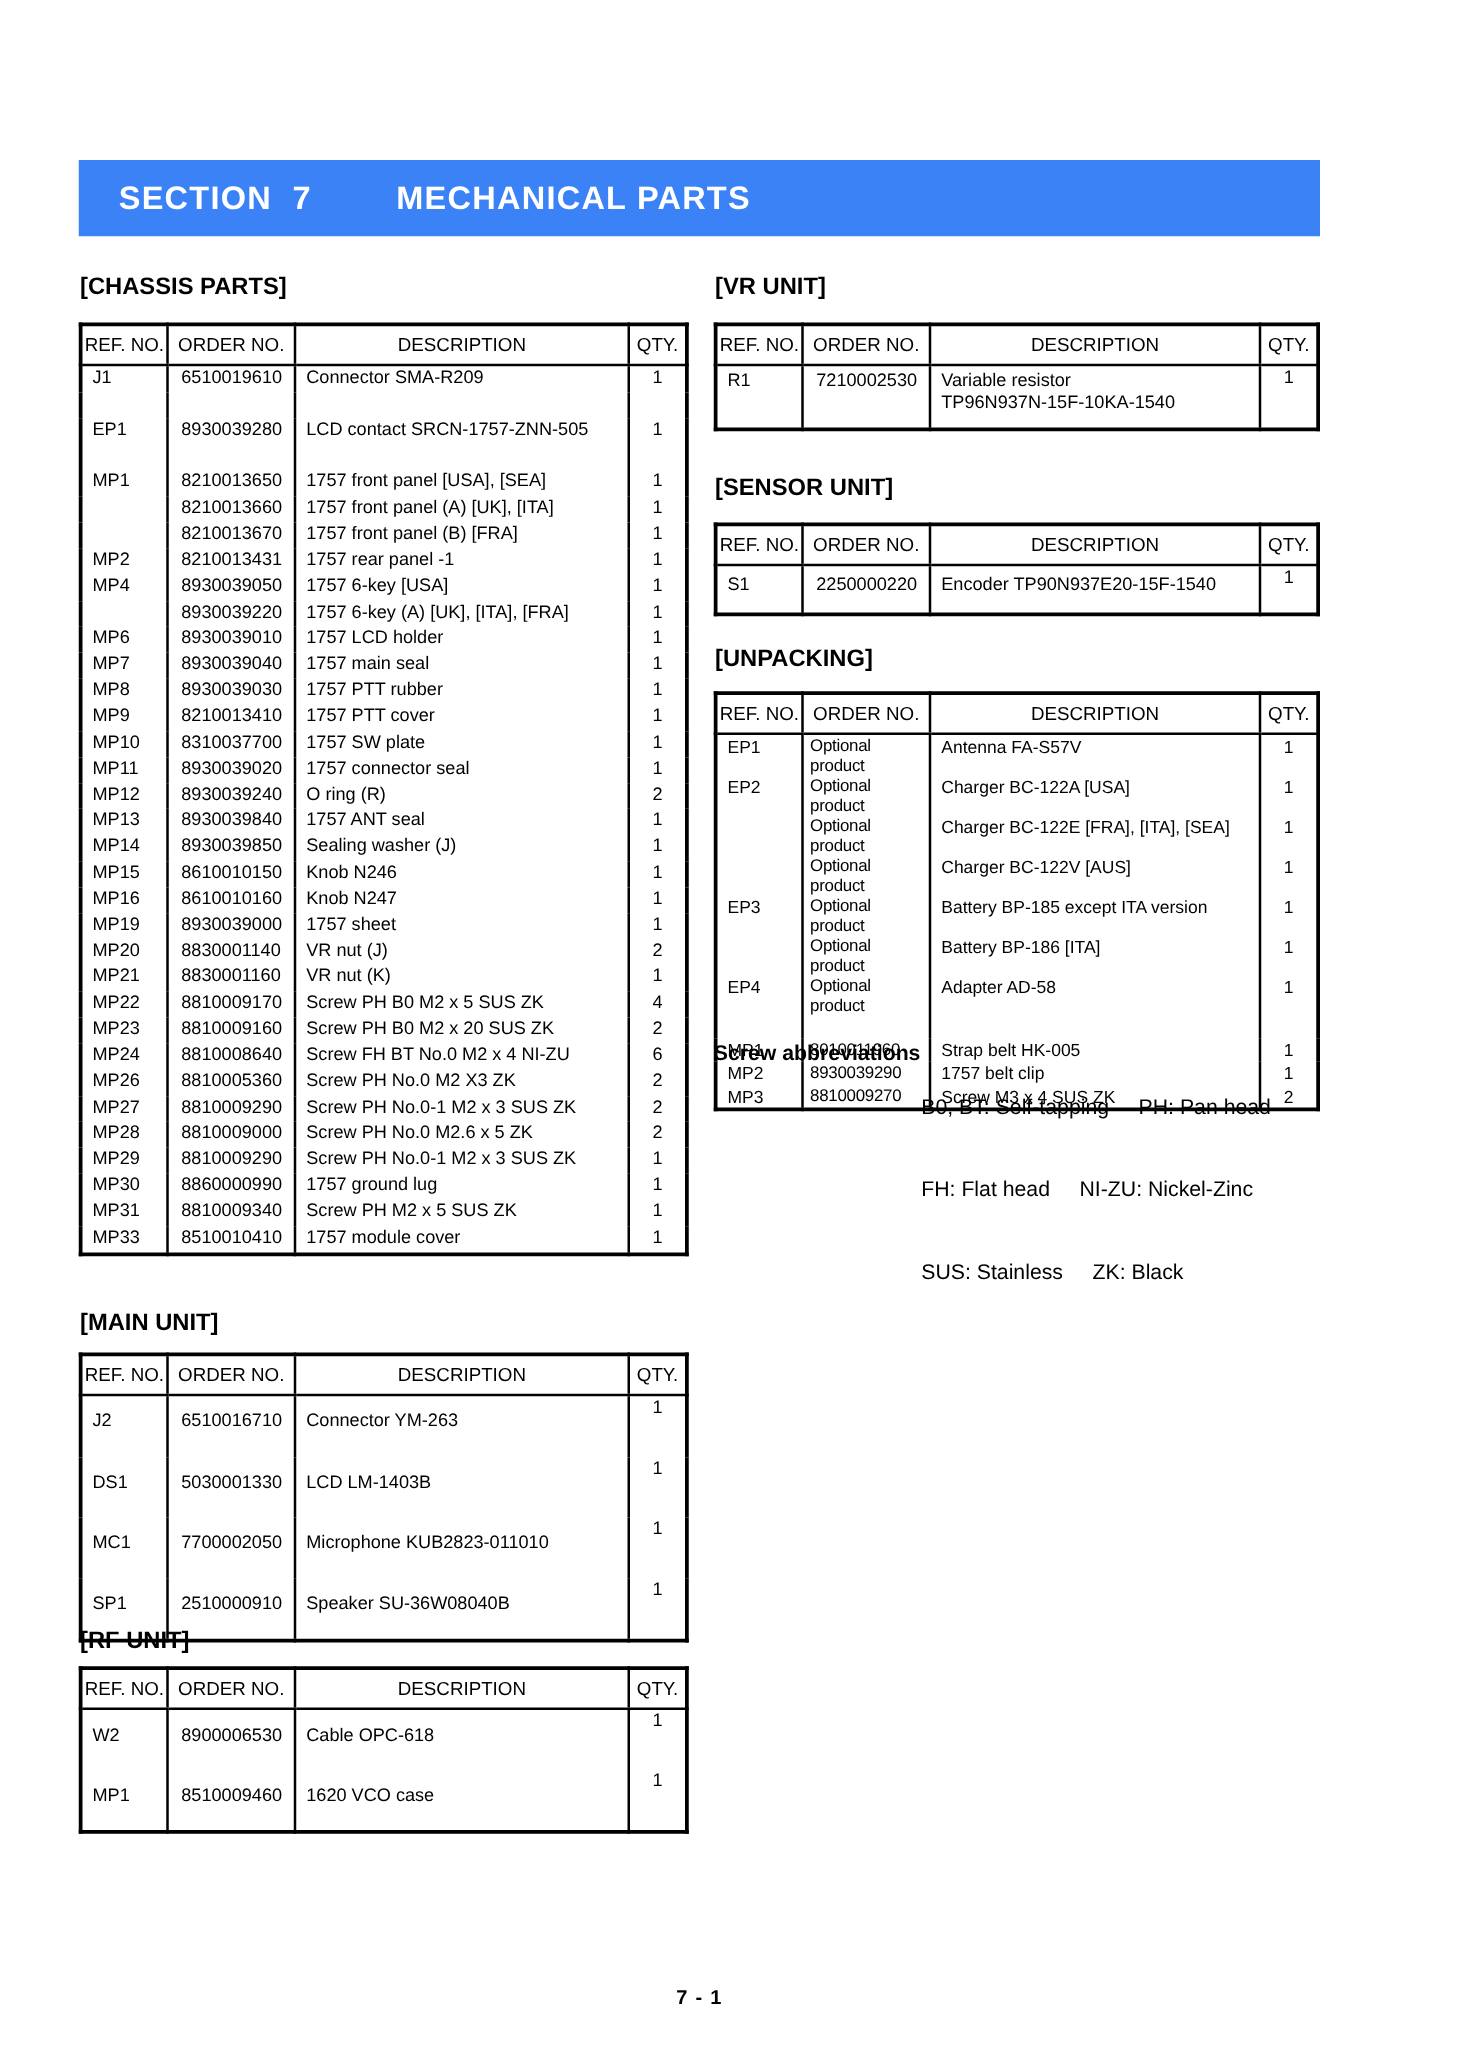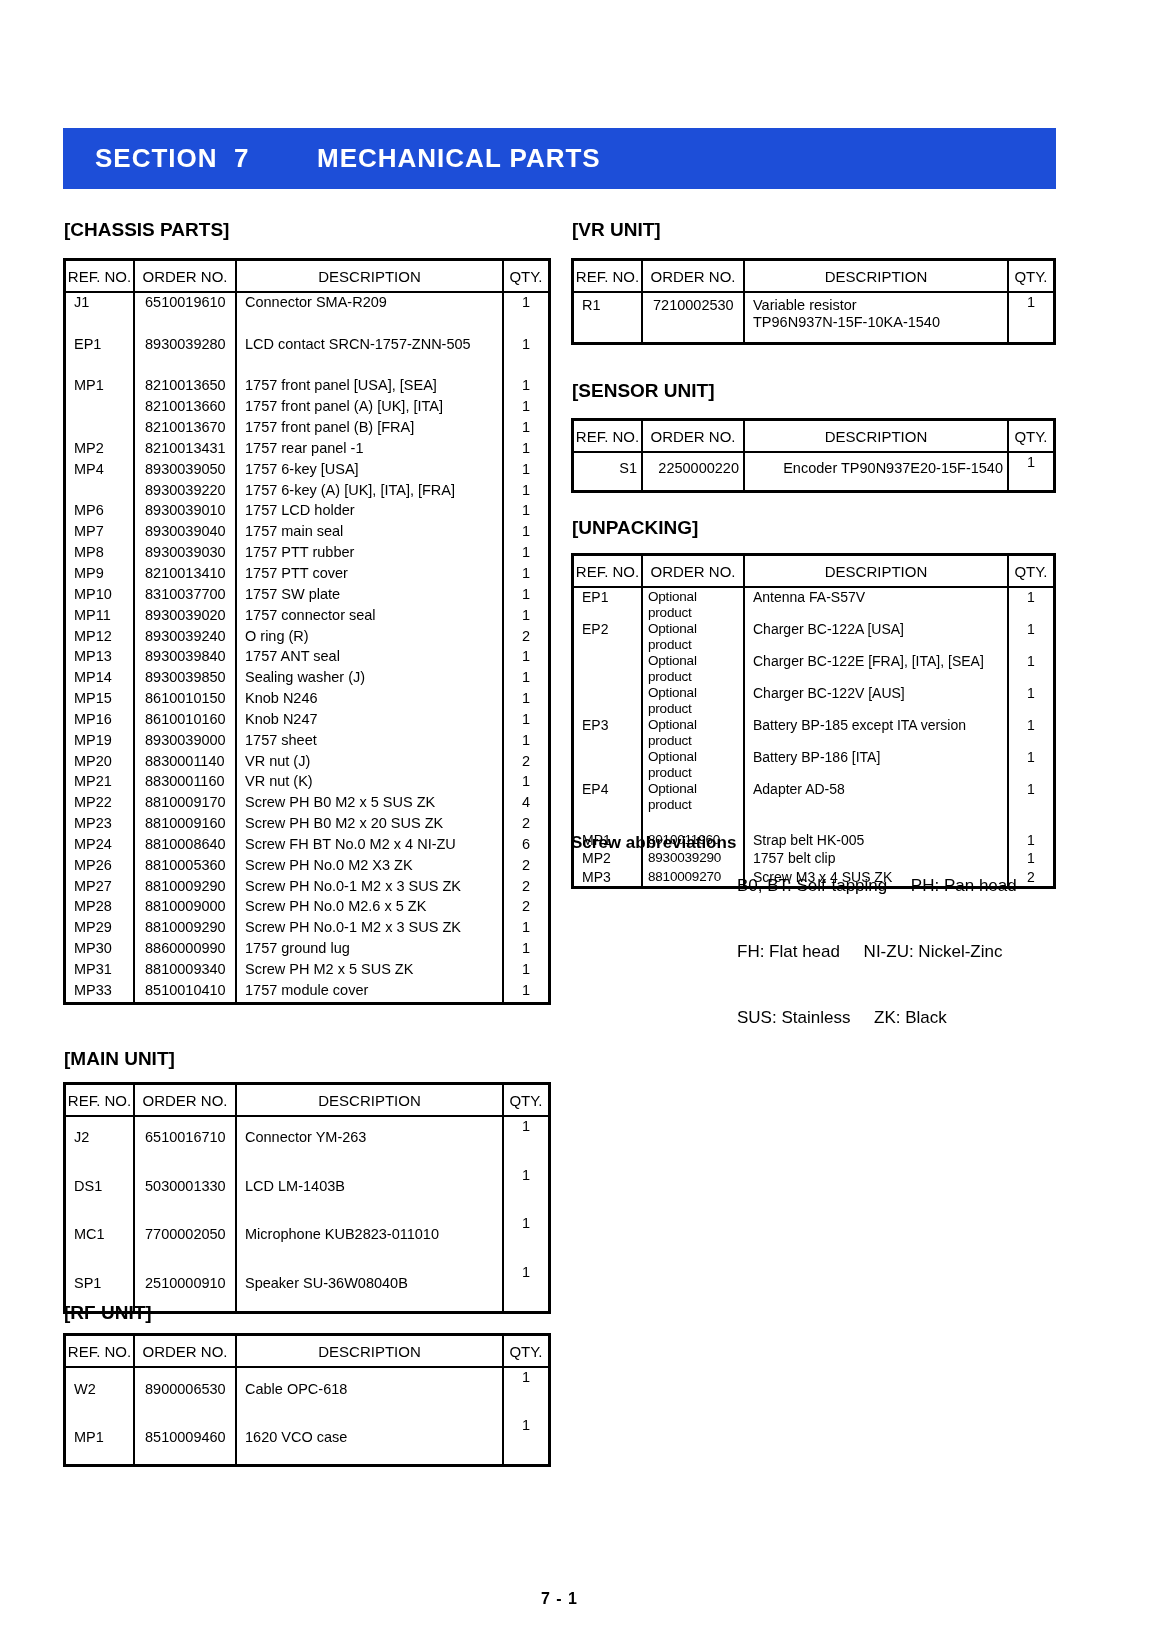--- a/index.html
+++ b/index.html
@@ -5,21 +5,21 @@
   html,body{margin:0;padding:0;background:#fff;}
   body{
     width:1173px;height:1647px;position:relative;
     font-family:"Liberation Sans",sans-serif;color:#000;
     -webkit-font-smoothing:antialiased;
   }
   .abs{position:absolute;}
 
   
   .header-bar{
-    left:63px;top:128px;width:993px;height:61px;background:#1d4ed8;
+    left:63px;top:128px;width:993px;height:61px;background:#3b82f6;
   }
   .header-bar span{
     position:absolute;top:0;line-height:61px;color:#fff;
     font-weight:bold;font-size:26px;letter-spacing:1px;white-space:pre;
   }
   .hdr-section{left:32px;}
   .hdr-title{left:254px;}
 
   
   .sec-h{
@@ -47,21 +47,21 @@
   .ptable .c-ord{width:100px;}
   .ptable .c-qty{width:44px;}
   .ptable td.c-ord, .ptable th.c-ord{border-left:2px solid #000;}
   .ptable td.c-desc,.ptable th.c-desc{border-left:2px solid #000;}
   .ptable td.c-qty, .ptable th.c-qty{border-left:2px solid #000;}
   .ptable td.c-ord{padding-left:10px;}
   .ptable td.c-qty{text-align:center;padding:1px 0 0 0;}
 
   .t-chassis td{--rh:19.85px;}
   .t-vr td{--rh:45px;padding-top:4px;}
-  .t-sensor td{--rh:30px;padding-top:7px;text-align:right;}
+  .t-sensor td{--rh:30px;padding-top:7px;}
   .t-unpack td{--rh:17.45px;font-size:14px;}
   .t-unpack td.c-ord{padding-left:5px;font-size:13.5px;letter-spacing:-0.2px;margin-left:37px;}
   .t-main td{--rh:36.5px;padding-top:12px;}
   .t-rf td{--rh:35px;padding-top:13px;}
 
   
   .screw{left:571px;top:831px;width:470px;}
   .screw-label{
     position:absolute;left:0;top:2px;font-weight:bold;font-size:17px;white-space:nowrap;
   }

